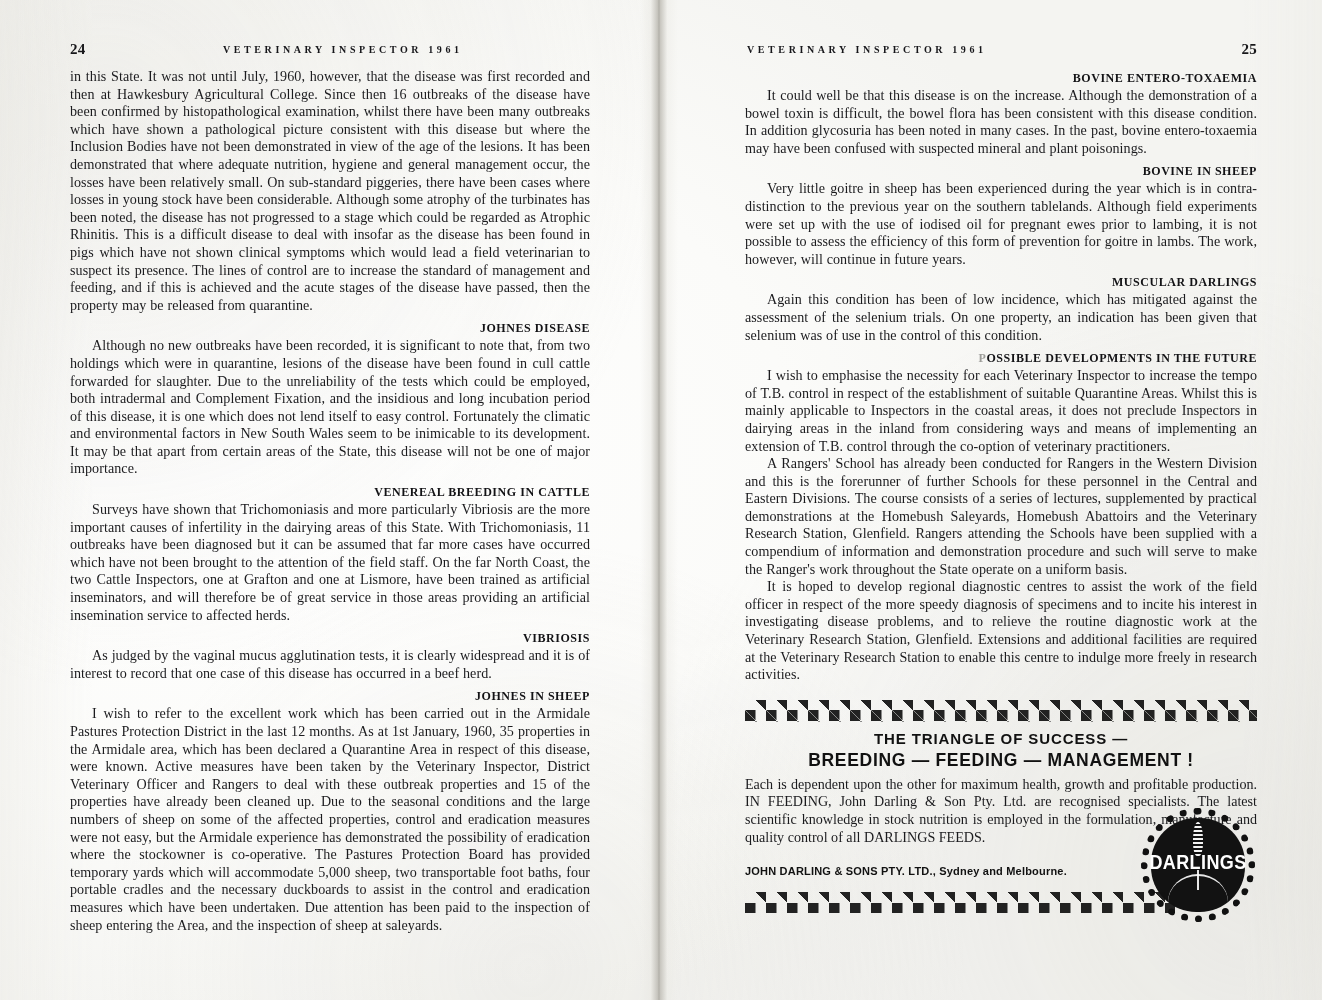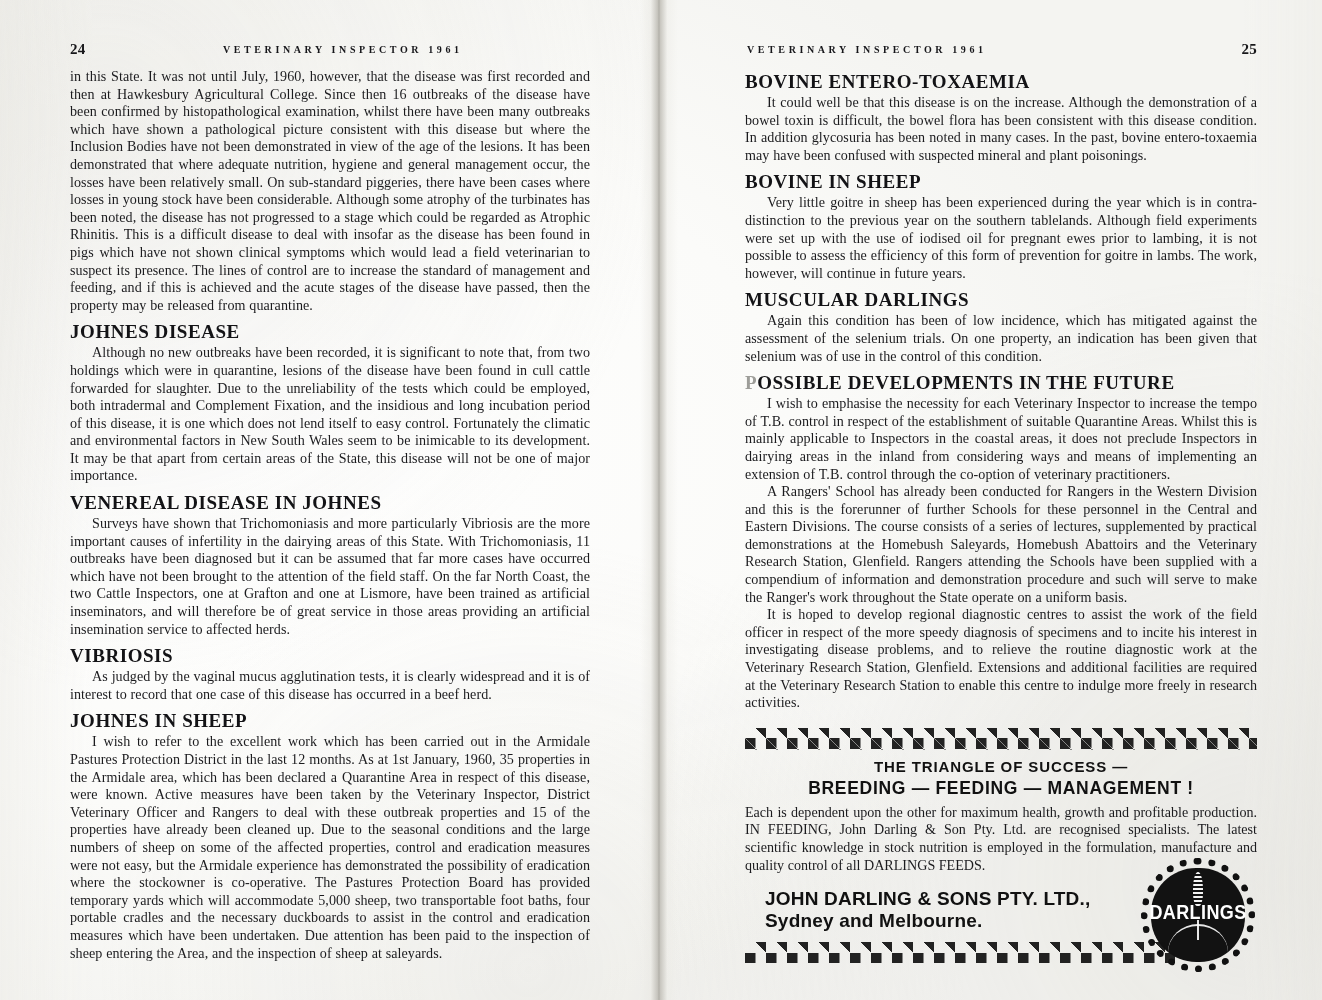--- a/index.html
+++ b/index.html
@@ -89,26 +89,27 @@
     color: #16161a;
     white-space: nowrap;
   }
   #page-left .runtitle  { padding-left: 10px; }
   #page-right .runtitle { padding-right: 6px; text-align: left; padding-left: 2px; }
   #page-right .runhead  { justify-content: space-between; }
 
   .body-text { margin-top: 4px; }
 
   h2.sect {
-    font-size: 19px;
+    font-size: 12px;
     font-weight: bold;
     letter-spacing: .55px;
     margin: 7px 0 1px 0;
     color: #131316;
     font-family: "Liberation Serif", "DejaVu Serif", serif;
+    text-align: right;
   }
   h2.sect.faded-first::first-letter { color: #9d9d99; }
 
   p.para {
     margin: 0 0 0 0;
     font-size: 14.1px;
     line-height: 17.6px;
     text-align: justify;
     text-align-last: left;
     color: #1b1b1e;
@@ -160,25 +161,24 @@
     line-height: 17.6px;
     text-align: justify;
     text-align-last: left;
     color: #1b1b1e;
   }
   .ad-sign {
     margin-top: 14px;
     width: 380px;
     font-family: "Liberation Sans", "DejaVu Sans", sans-serif;
     font-weight: bold;
-    font-size: 19px;
+    font-size: 11px;
     line-height: 22px;
     color: #111;
     letter-spacing: .2px;
-    margin-left: 20px;
   }
 
   
   .logo {
     position: absolute;
     right: 2px;
     bottom: -8px;
     width: 114px;
     height: 114px;
   }
@@ -255,21 +255,21 @@
       <span class="runtitle">VETERINARY  INSPECTOR  1961</span>
     </div>
 
     <div class="body-text">
 
       <p class="para">in this State. It was not until July, 1960, however, that the disease was first recorded and then at Hawkesbury Agricultural College. Since then 16 outbreaks of the disease have been confirmed by histopathological examination, whilst there have been many outbreaks which have shown a pathological picture consistent with this disease but where the Inclusion Bodies have not been demonstrated in view of the age of the lesions. It has been demonstrated that where adequate nutrition, hygiene and general management occur, the losses have been relatively small. On sub-standard piggeries, there have been cases where losses in young stock have been considerable. Although some atrophy of the turbinates has been noted, the disease has not progressed to a stage which could be regarded as Atrophic Rhinitis. This is a difficult disease to deal with insofar as the disease has been found in pigs which have not shown clinical symptoms which would lead a field veterinarian to suspect its presence. The lines of control are to increase the standard of management and feeding, and if this is achieved and the acute stages of the disease have passed, then the property may be released from quarantine.</p>
 
       <h2 class="sect">JOHNES DISEASE</h2>
       <p class="para indent">Although no new outbreaks have been recorded, it is significant to note that, from two holdings which were in quarantine, lesions of the disease have been found in cull cattle forwarded for slaughter. Due to the unreliability of the tests which could be employed, both intradermal and Complement Fixation, and the insidious and long incubation period of this disease, it is one which does not lend itself to easy control. Fortunately the climatic and environmental factors in New South Wales seem to be inimicable to its development. It may be that apart from certain areas of the State, this disease will not be one of major importance.</p>
 
-      <h2 class="sect">VENEREAL DISEASE IN JOHNES</h2>
+      <h2 class="sect">VENEREAL BREEDING IN CATTLE</h2>
       <p class="para indent">Surveys have shown that Trichomoniasis and more particularly Vibriosis are the more important causes of infertility in the dairying areas of this State. With Trichomoniasis, 11 outbreaks have been diagnosed but it can be assumed that far more cases have occurred which have not been brought to the attention of the field staff. On the far North Coast, the two Cattle Inspectors, one at Grafton and one at Lismore, have been trained as artificial inseminators, and will therefore be of great service in those areas providing an artificial insemination service to affected herds.</p>
 
       <h2 class="sect">VIBRIOSIS</h2>
       <p class="para indent">As judged by the vaginal mucus agglutination tests, it is clearly widespread and it is of interest to record that one case of this disease has occurred in a beef herd.</p>
 
       <h2 class="sect">JOHNES IN SHEEP</h2>
       <p class="para indent">I wish to refer to the excellent work which has been carried out in the Armidale Pastures Protection District in the last 12 months. As at 1st January, 1960, 35 properties in the Armidale area, which has been declared a Quarantine Area in respect of this disease, were known. Active measures have been taken by the Veterinary Inspector, District Veterinary Officer and Rangers to deal with these outbreak properties and 15 of the properties have already been cleaned up. Due to the seasonal conditions and the large numbers of sheep on some of the affected properties, control and eradication measures were not easy, but the Armidale experience has demonstrated the possibility of eradication where the stockowner is co-operative. The Pastures Protection Board has provided temporary yards which will accommodate 5,000 sheep, two transportable foot baths, four portable cradles and the necessary duckboards to assist in the control and eradication measures which have been undertaken. Due attention has been paid to the inspection of sheep entering the Area, and the inspection of sheep at saleyards.</p>
 
     </div>
   </div>

